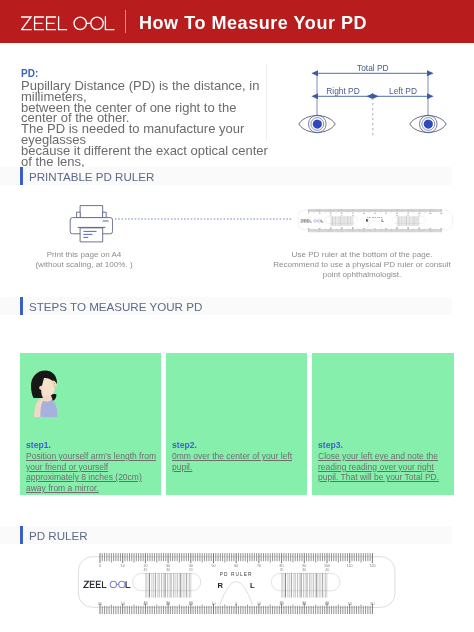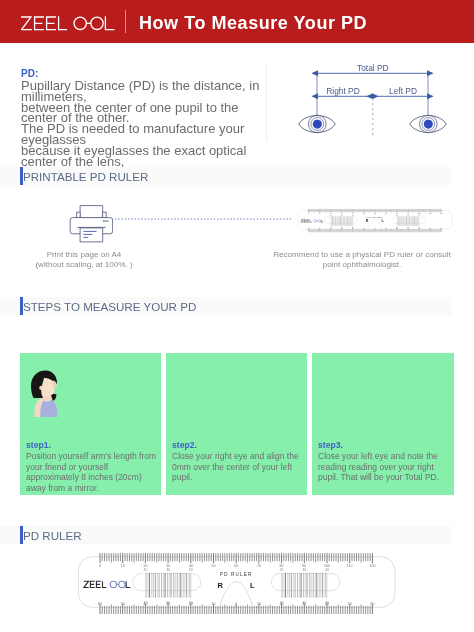--- a/index.html
+++ b/index.html
@@ -9,32 +9,32 @@
 
   
   .hdr{position:absolute;left:0;top:0;width:474px;height:43px;background:#b91c1c;}
   .logo-wrap{position:absolute;left:21px;top:16px;}
   .hdr-div{position:absolute;left:125px;top:10px;width:1px;height:23px;background:rgba(255,255,255,.5);}
   .hdr-title{position:absolute;left:139px;top:13px;font-size:18px;font-weight:bold;color:#fff;letter-spacing:.55px;}
 
   
   .sec-head{position:absolute;height:18px;}
   .sec-bar{position:absolute;left:0;top:0;width:3px;height:18px;background:#3b60c4;}
-  .sec-title{position:absolute;left:3px;top:2.5px;font-size:11.6px;color:#5b6a86;letter-spacing:0px;}
+  .sec-title{position:absolute;left:9px;top:2.5px;font-size:11.6px;color:#5b6a86;letter-spacing:0px;}
   .sec-band{position:absolute;left:0;height:18px;background:#fafafa;}
 
   .p-body{position:absolute;font-size:13px;color:#6b6b6b;line-height:10.8px;}
   .pd-label{position:absolute;font-size:10px;font-weight:bold;color:#3b60c4;}
 
   .vdiv{position:absolute;width:1px;background:#efefef;}
 
   
   .step-card{position:absolute;top:353px;background:#86efac;}
   .step-num{position:absolute;font-size:8.6px;font-weight:bold;color:#3f63c6;}
-  .step-txt{position:absolute;font-size:8.5px;color:#6e6e6e;line-height:10.6px;}
+  .step-txt{position:absolute;font-size:8.5px;color:#6e6e6e;line-height:10.6px;text-decoration:underline;}
   .note{position:absolute;font-size:8.5px;color:#3f63c6;line-height:11.6px;}
   .cap{font-size:8.1px;color:#8d8d8d;line-height:10.2px;}
   .dots{background-image:radial-gradient(circle, #7f93cc 0.6px, transparent 0.7px);background-size:3.3px 2px;background-repeat:repeat-x;}
 </style>
 </head>
 <body>
 
 <div class="page">
 
   <div class="hdr">
@@ -52,23 +52,23 @@
         </g>
       </svg>
     </div>
     <div class="hdr-div"></div>
     <div class="hdr-title">How To Measure Your PD</div>
   </div>
 
   <div class="pd-label" style="left:21px;top:68px;">PD:</div>
   <div class="p-body" style="left:21px;top:81px;width:250px;">
     <div>Pupillary Distance (PD) is the distance, in millimeters,</div>
-    <div>between the center of one pupil to the center of the other.</div>
+    <div>between the center of one right to the center of the other.</div>
     <div>The PD is needed to manufacture your eyeglasses</div>
-    <div>because it eyeglasses the exact optical center of the lens,</div>
+    <div>because it different the exact optical center of the lens,</div>
   </div>
   <div class="vdiv" style="left:266px;top:63px;height:78px;"></div>
 
   <svg class="pd-diagram" style="position:absolute;left:280px;top:58px;" width="180" height="84" viewBox="0 0 180 84">
     <defs>
       <marker id="ahL" markerWidth="7" markerHeight="6" refX="6.6" refY="3" orient="auto" markerUnits="userSpaceOnUse">
         <path d="M6.6,0 L6.6,6 L0,3 z" fill="#3b5ca8"></path>
       </marker>
       <marker id="ahR" markerWidth="7" markerHeight="6" refX="0.4" refY="3" orient="auto" markerUnits="userSpaceOnUse">
         <path d="M0.4,0 L0.4,6 L7,3 z" fill="#3b5ca8"></path>
@@ -482,20 +482,21 @@
         <text x="150.2" y="39.6" text-anchor="middle" font-family="Liberation Sans, sans-serif" font-size="7.6" font-weight="bold" fill="#1f1f1f">R</text>
         <text x="182.2" y="39.6" text-anchor="middle" font-family="Liberation Sans, sans-serif" font-size="7.6" font-weight="bold" fill="#1f1f1f">L</text>
       </g>
     </svg>
 
   <div class="p-body cap" style="left:4px;top:250px;width:160px;text-align:center;">
     <div>Print this page on A4</div>
     <div>(without scaling, at 100%. )</div>
   </div>
   <div class="p-body cap" style="left:266px;top:250px;width:192px;text-align:center;">
+    <div>Use PD ruler at the bottom of the page.</div>
     <div>Recommend to use a physical PD ruler or consult</div>
     <div>point ophthalmologist.</div>
   </div>
 
   <div class="sec-band" style="left:0;top:297px;width:452px;"></div>
   <div class="sec-head" style="left:20px;top:297px;width:300px;">
     <div class="sec-bar"></div>
     <div class="sec-title">STEPS TO MEASURE YOUR PD</div>
   </div>
   <div class="note" style="left:20px;top:318px;width:450px;">
@@ -520,21 +521,20 @@
       <div>Position yourself arm's length from</div>
       <div>your friend or yourself</div>
       <div>approximately 8 inches (20cm)</div>
       <div>away from a mirror.</div>
     </div>
   </div>
 
   <div class="step-card" style="left:166px;width:141px;height:142px;">
     <div class="step-num" style="left:6px;top:87px;">step2.</div>
     <div class="step-txt" style="left:6px;top:98px;width:134px;">
-      <div>Close your right eye and align the</div>
       <div>0mm over the center of your left</div>
       <div>pupil.</div>
     </div>
   </div>
 
   <div class="step-card" style="left:312px;width:142px;height:142px;">
     <div class="step-num" style="left:6px;top:87px;">step3.</div>
     <div class="step-txt" style="left:6px;top:98px;width:134px;">
       <div>Close your left eye and note the</div>
       <div>reading reading over your right</div>

